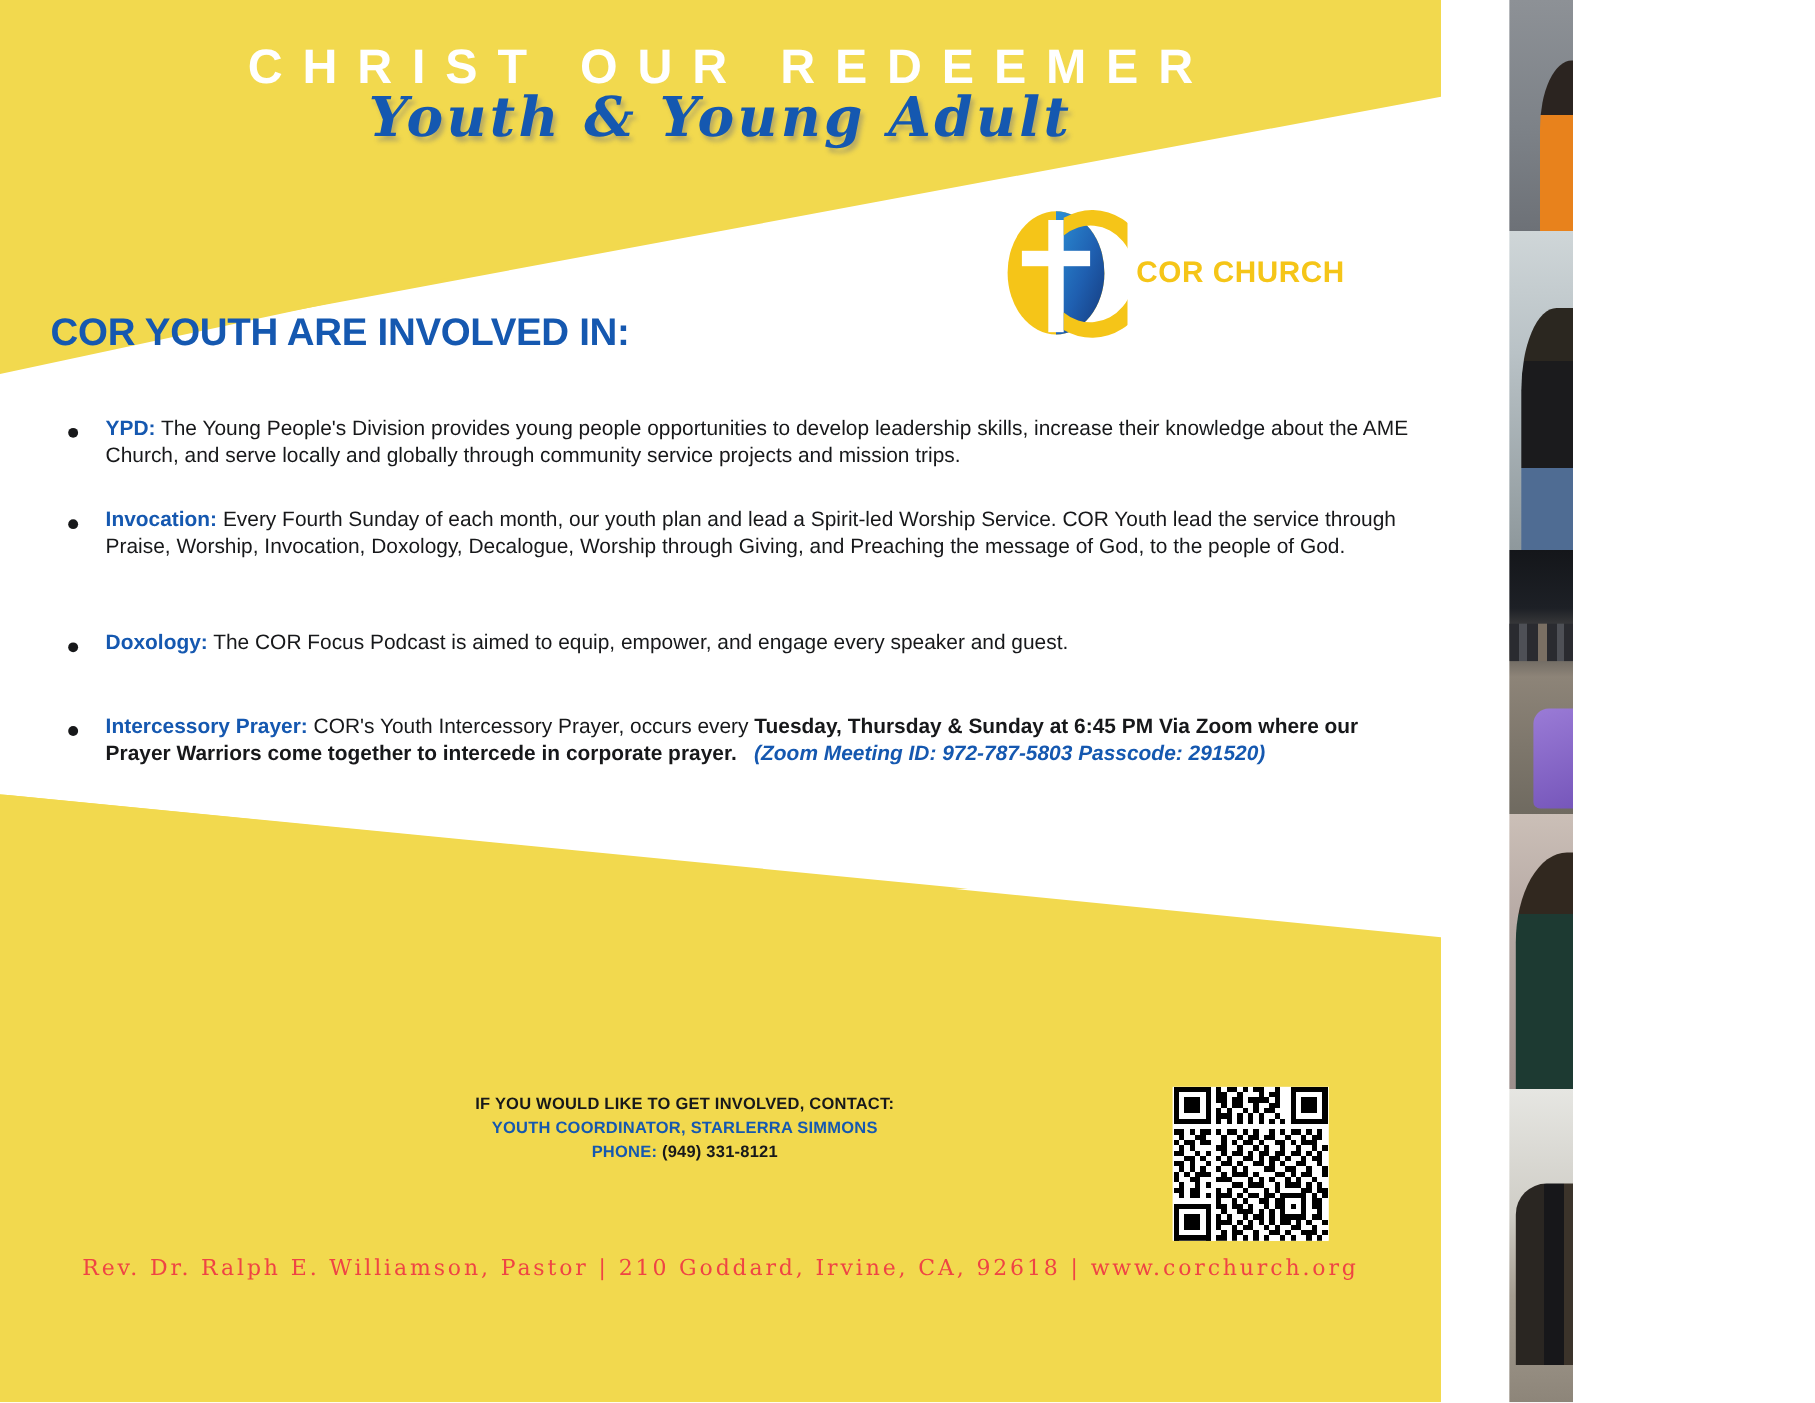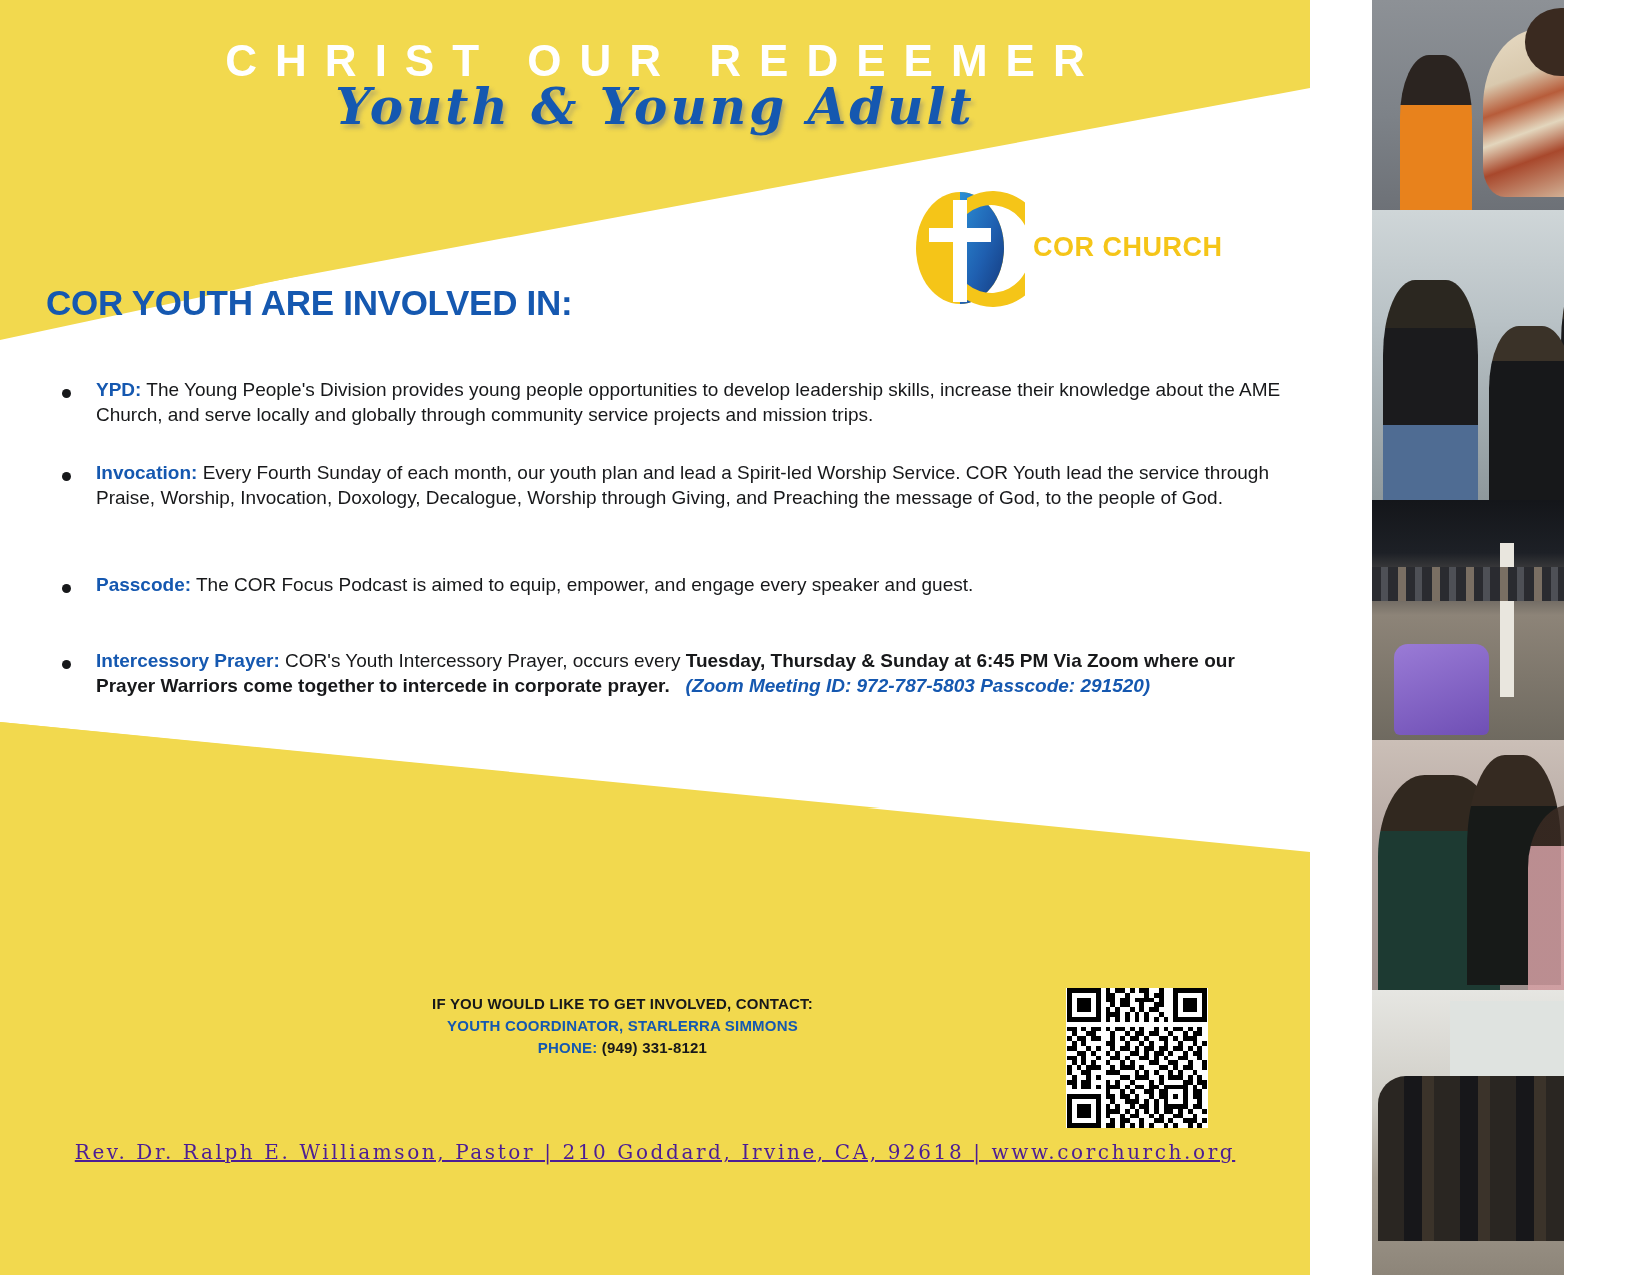--- a/index.html
+++ b/index.html
@@ -5,21 +5,21 @@
   html,body{margin:0;padding:0;}
   body{
     width:1650px;height:1275px;
     font-family:"Liberation Sans",sans-serif;
     background:#ffffff;
     overflow:hidden;
     position:relative;
   }
   #flyer{
     position:absolute;inset:0;
-    width:1564px;height:1275px;
+    width:1430px;height:1275px;
     overflow:hidden;
     background:#ffffff;
   }
 
   
   .bg-layer{position:absolute;top:0;left:0;width:1310px;height:1275px;overflow:hidden;}
   .shape{position:absolute;}
 
   
   .wedge-top{
@@ -129,21 +129,21 @@
   .qr{
     position:absolute;top:988px;left:1066px;
     width:142px;height:140px;background:#ffffff;padding:0;
   }
   .qr svg{display:block;}
 
   
   .footer{
     position:absolute;top:1140px;left:0;width:1310px;text-align:center;
     font-family:"DejaVu Serif",serif;
-    font-size:20px;color:#4c1d95;letter-spacing:2.6px;text-decoration:underline;
+    font-size:20px;color:#ef4444;letter-spacing:2.6px;
   }
 
   
   .photos{
     position:absolute;top:0;left:1372px;width:278px;height:1275px;
     overflow:hidden;display:flex;flex-direction:column;
   }
   .photo{position:relative;width:278px;overflow:hidden;}
   .ph1{height:210px;}
   .ph2{height:290px;}
@@ -245,21 +245,21 @@
     </div>
 
     <div class="bullet" id="b-evangelism">
       <span class="dot"></span>
       <span class="lbl">Invocation:</span>
       <span>Every Fourth Sunday of each month, our youth plan and lead a Spirit-led Worship Service. COR Youth lead the service through Praise, Worship, Invocation, Doxology, Decalogue, Worship through Giving, and Preaching the message of God, to the people of God.</span>
     </div>
 
     <div class="bullet" id="b-podcast">
       <span class="dot"></span>
-      <span class="lbl">Passcode:</span>
+      <span class="lbl">Doxology:</span>
       <span>The COR Focus Podcast is aimed to equip, empower, and engage every speaker and guest.</span>
     </div>
 
     <div class="bullet" id="b-prayer">
       <span class="dot"></span>
       <span class="lbl">Intercessory Prayer:</span>
       <span>COR's Youth Intercessory Prayer, occurs every </span>
       <span class="b-strong">Tuesday, Thursday &amp; Sunday at 6:45 PM Via Zoom where our Prayer Warriors come together to intercede in corporate prayer.</span>
       <span>&nbsp; </span>
       <span class="zoomline">(Zoom Meeting ID: 972-787-5803 Passcode: 291520)</span>

